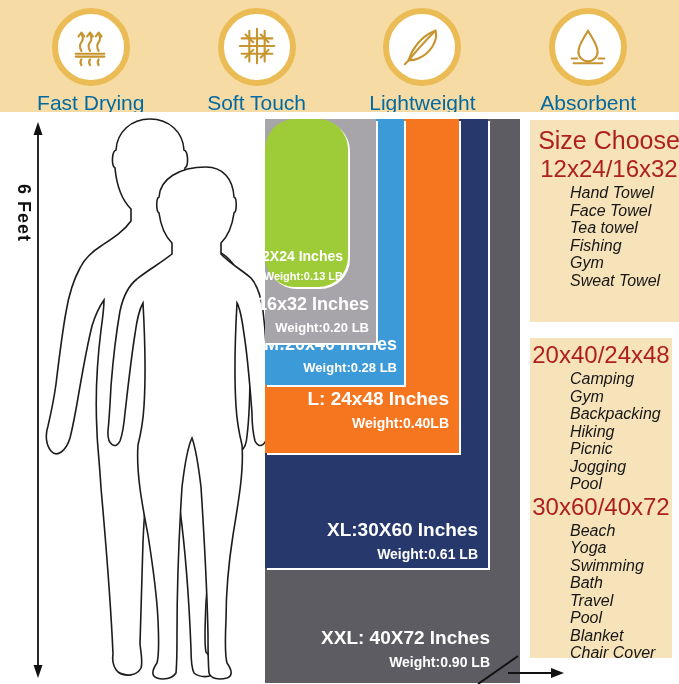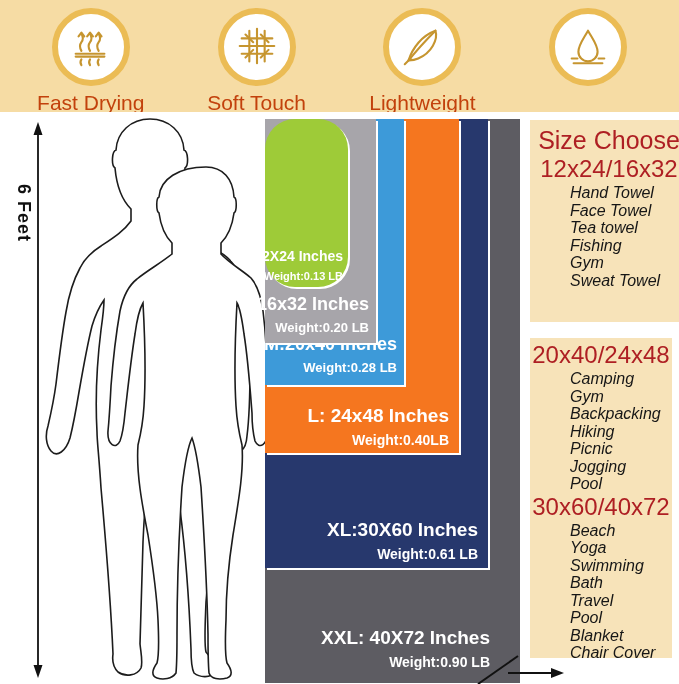--- a/index.html
+++ b/index.html
@@ -12,21 +12,21 @@
     position:absolute;left:0;top:0;width:679px;height:112px;
     background:#F6DCA4;display:flex;justify-content:space-evenly;
     align-items:flex-start;padding-top:8px;box-sizing:border-box;
   }
   .feature{display:flex;flex-direction:column;align-items:center;width:150px;}
   .feature .circle{
     width:66px;height:66px;border-radius:50%;background:#fff;
     border:6px solid #EBBC55;display:flex;align-items:center;justify-content:center;
   }
   .feature .flabel{
-    margin-top:5px;font-size:21px;color:#c2410c;font-weight:400;white-space:nowrap;
+    margin-top:5px;font-size:21px;color:#0369a1;font-weight:400;white-space:nowrap;
   }
   .icon-svg{width:46px;height:46px;}
   .icon-svg path,.icon-svg line,.icon-svg circle{
     fill:none;stroke:#C6952F;stroke-width:2.2;stroke-linecap:round;stroke-linejoin:round;
   }
   
   .stage{position:absolute;left:0;top:112px;width:679px;height:572px;background:#fff;}
   .figures-svg{position:absolute;left:0;top:0;z-index:1;}
   .figures-svg .body-outline{fill:#ffffff;stroke:#1c1c1c;stroke-width:1.6;}
   .ruler-label{
@@ -110,20 +110,21 @@
     </div>
     <div class="feature">
       <div class="circle">
         <svg class="icon-svg" viewBox="0 0 48 48">
           <path d="M24,7 C29,16 34,22 34,29 a10,10 0 1,1 -20,0 C14,22 19,16 24,7 Z"></path>
           <line x1="7" y1="36" x2="13" y2="36"></line>
           <line x1="35" y1="36" x2="41" y2="36"></line>
           <line x1="9" y1="41" x2="39" y2="41"></line>
         </svg>
       </div>
+      <div class="flabel">Absorbent</div>
     </div>
   </div>
 
 <div class="stage">
 
   <svg class="figures-svg" width="679" height="572" viewBox="0 112 679 572">
 
     <g>
       <line x1="38" y1="130" x2="38" y2="670" stroke="#111" stroke-width="1.8"></line>
       <polygon points="38,122 33.5,135 42.5,135" fill="#111"></polygon>
@@ -169,21 +170,21 @@
       <div class="towel-rect" style="width: 83px; height: 168px; background: rgb(158, 203, 56); z-index: 6; border-radius: 30px;">
         <div class="towel-label" style="right: 5px; bottom: 5px;"><span style="font-size: 14px;">XS:12X24 Inches</span><span class="wline" style="font-size: 11px;">Weight:0.13 LB</span></div>
       </div>
       <div class="towel-rect" style="width: 111px; height: 224px; background: rgb(167, 165, 170); z-index: 5;">
         <div class="towel-label" style="right: 7px; bottom: 8px;"><span style="font-size: 18px;">S:16x32 Inches</span><span class="wline" style="font-size: 13px;">Weight:0.20 LB</span></div>
       </div>
       <div class="towel-rect" style="width: 139px; height: 266px; background: rgb(61, 154, 217); z-index: 4;">
         <div class="towel-label" style="right: 7px; bottom: 10px;"><span style="font-size: 18px;">M:20x40 Inches</span><span class="wline" style="font-size: 13px;">Weight:0.28 LB</span></div>
       </div>
       <div class="towel-rect" style="width: 194px; height: 334px; background: rgb(245, 118, 31); z-index: 3;">
-        <div class="towel-label" style="right: 10px; bottom: 5px;"><span style="font-size: 19px;">L: 24x48 Inches</span><span class="wline" style="font-size: 14px;">Weight:0.40LB</span></div>
+        <div class="towel-label" style="right: 10px; bottom: 22px;"><span style="font-size: 19px;">L: 24x48 Inches</span><span class="wline" style="font-size: 14px;">Weight:0.40LB</span></div>
       </div>
       <div class="towel-rect" style="width: 223px; height: 449px; background: rgb(39, 56, 109); z-index: 2;">
         <div class="towel-label" style="right: 10px; bottom: 6px;"><span style="font-size: 19px;">XL:30X60 Inches</span><span class="wline" style="font-size: 14px;">Weight:0.61 LB</span></div>
       </div>
       <div class="towel-rect" style="width: 255px; height: 564px; background: rgb(93, 92, 98); z-index: 1;">
         <div class="towel-label" style="right: 30px; bottom: 13px;"><span style="font-size: 19px;">XXL: 40X72 Inches</span><span class="wline" style="font-size: 14px;">Weight:0.90 LB</span></div>
       </div>
     </div>
 
   <div class="panel first" id="panel1" style="left:530px;top:8px;width:158px;height:202px;padding-top:5px;">

